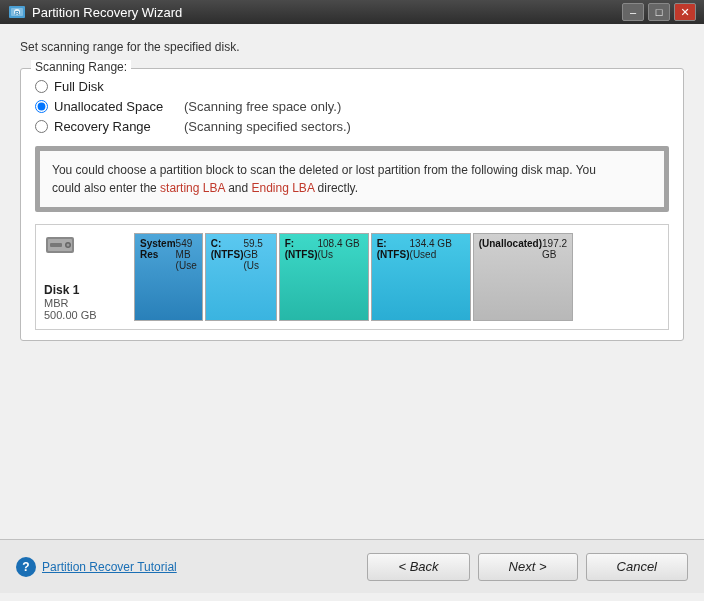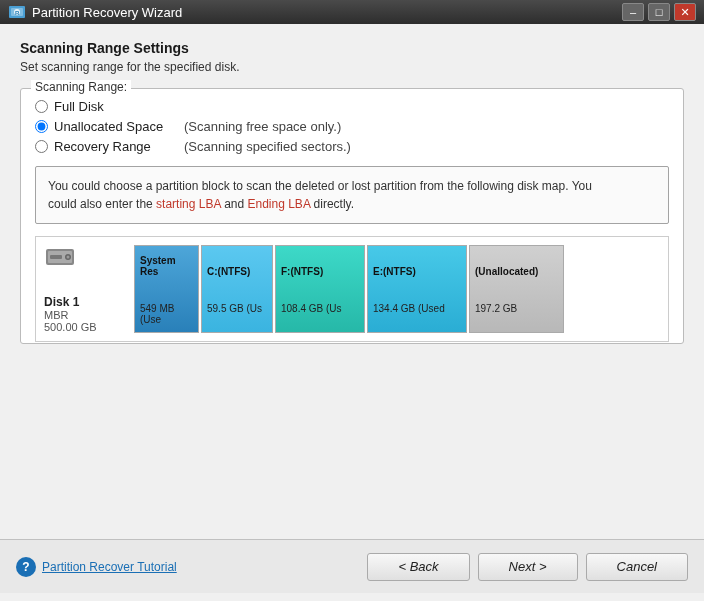--- a/index.html
+++ b/index.html
@@ -70,21 +70,21 @@
       font-size: 12px;
       color: #333;
       margin-bottom: 14px;
     }
 
     
     .scanning-range-box {
       border: 1px solid #bbb;
       background: white;
       border-radius: 3px;
-      padding: 10px 14px 1px 14px;
+      padding: 10px 14px 10px 14px;
       position: relative;
     }
 
     .scanning-range-legend {
       position: absolute;
       top: -9px;
       left: 10px;
       background: white;
       padding: 0 4px;
       font-size: 12px;
@@ -108,21 +108,21 @@
     .radio-desc {
       font-size: 13px;
       color: #444;
     }
 
     
     .info-box {
       margin-top: 12px;
       padding: 10px 12px;
       background: #fafafa;
-      border: 1px solid #a3a3a3;
+      border: 5px solid #a3a3a3;
       border-radius: 2px;
       font-size: 12px;
       color: #333;
       line-height: 1.5;
     }
 
     
     .disk-map-container {
       margin-top: 12px;
       border: 1px solid #ccc;
@@ -170,29 +170,28 @@
 
     .partitions-row {
       display: flex;
       flex: 1;
       gap: 2px;
       align-items: stretch;
     }
 
     .partition {
       display: flex;
-      flex-direction: column;
-      justify-content: center;
+      flex-direction: row;
+      justify-content: space-between;
       padding: 4px 5px 3px 5px;
       border: 1px solid #aaa;
       font-size: 10px;
       color: #222;
       min-height: 52px;
       cursor: pointer;
-      gap: 26px;
     }
 
     .part-sysres {
       background: linear-gradient(to bottom, #4da6d9, #2980b9);
       flex: 0 0 65px;
     }
 
     .part-c {
       background: linear-gradient(to bottom, #5bc8f0, #3ab4e0);
       flex: 0 0 72px;
@@ -301,21 +300,20 @@
   </div>
   <span class="title-bar-text">Partition Recovery Wizard</span>
   <div class="title-bar-controls">
     <div class="title-btn">–</div>
     <div class="title-btn">□</div>
     <div class="title-btn close-btn">✕</div>
   </div>
 </div>
 
 <div class="main-content">
-  <div class="page-title">Scanning Range Settings</div>
   <div class="page-subtitle">Set scanning range for the specified disk.</div>
 
   <div class="scanning-range-box">
     <span class="scanning-range-legend">Scanning Range:</span>
 
     <div class="radio-row">
       <input type="radio" name="scan-range" id="full-disk" style="">
       <label class="radio-label" for="full-disk">Full Disk</label>
     </div>
 

